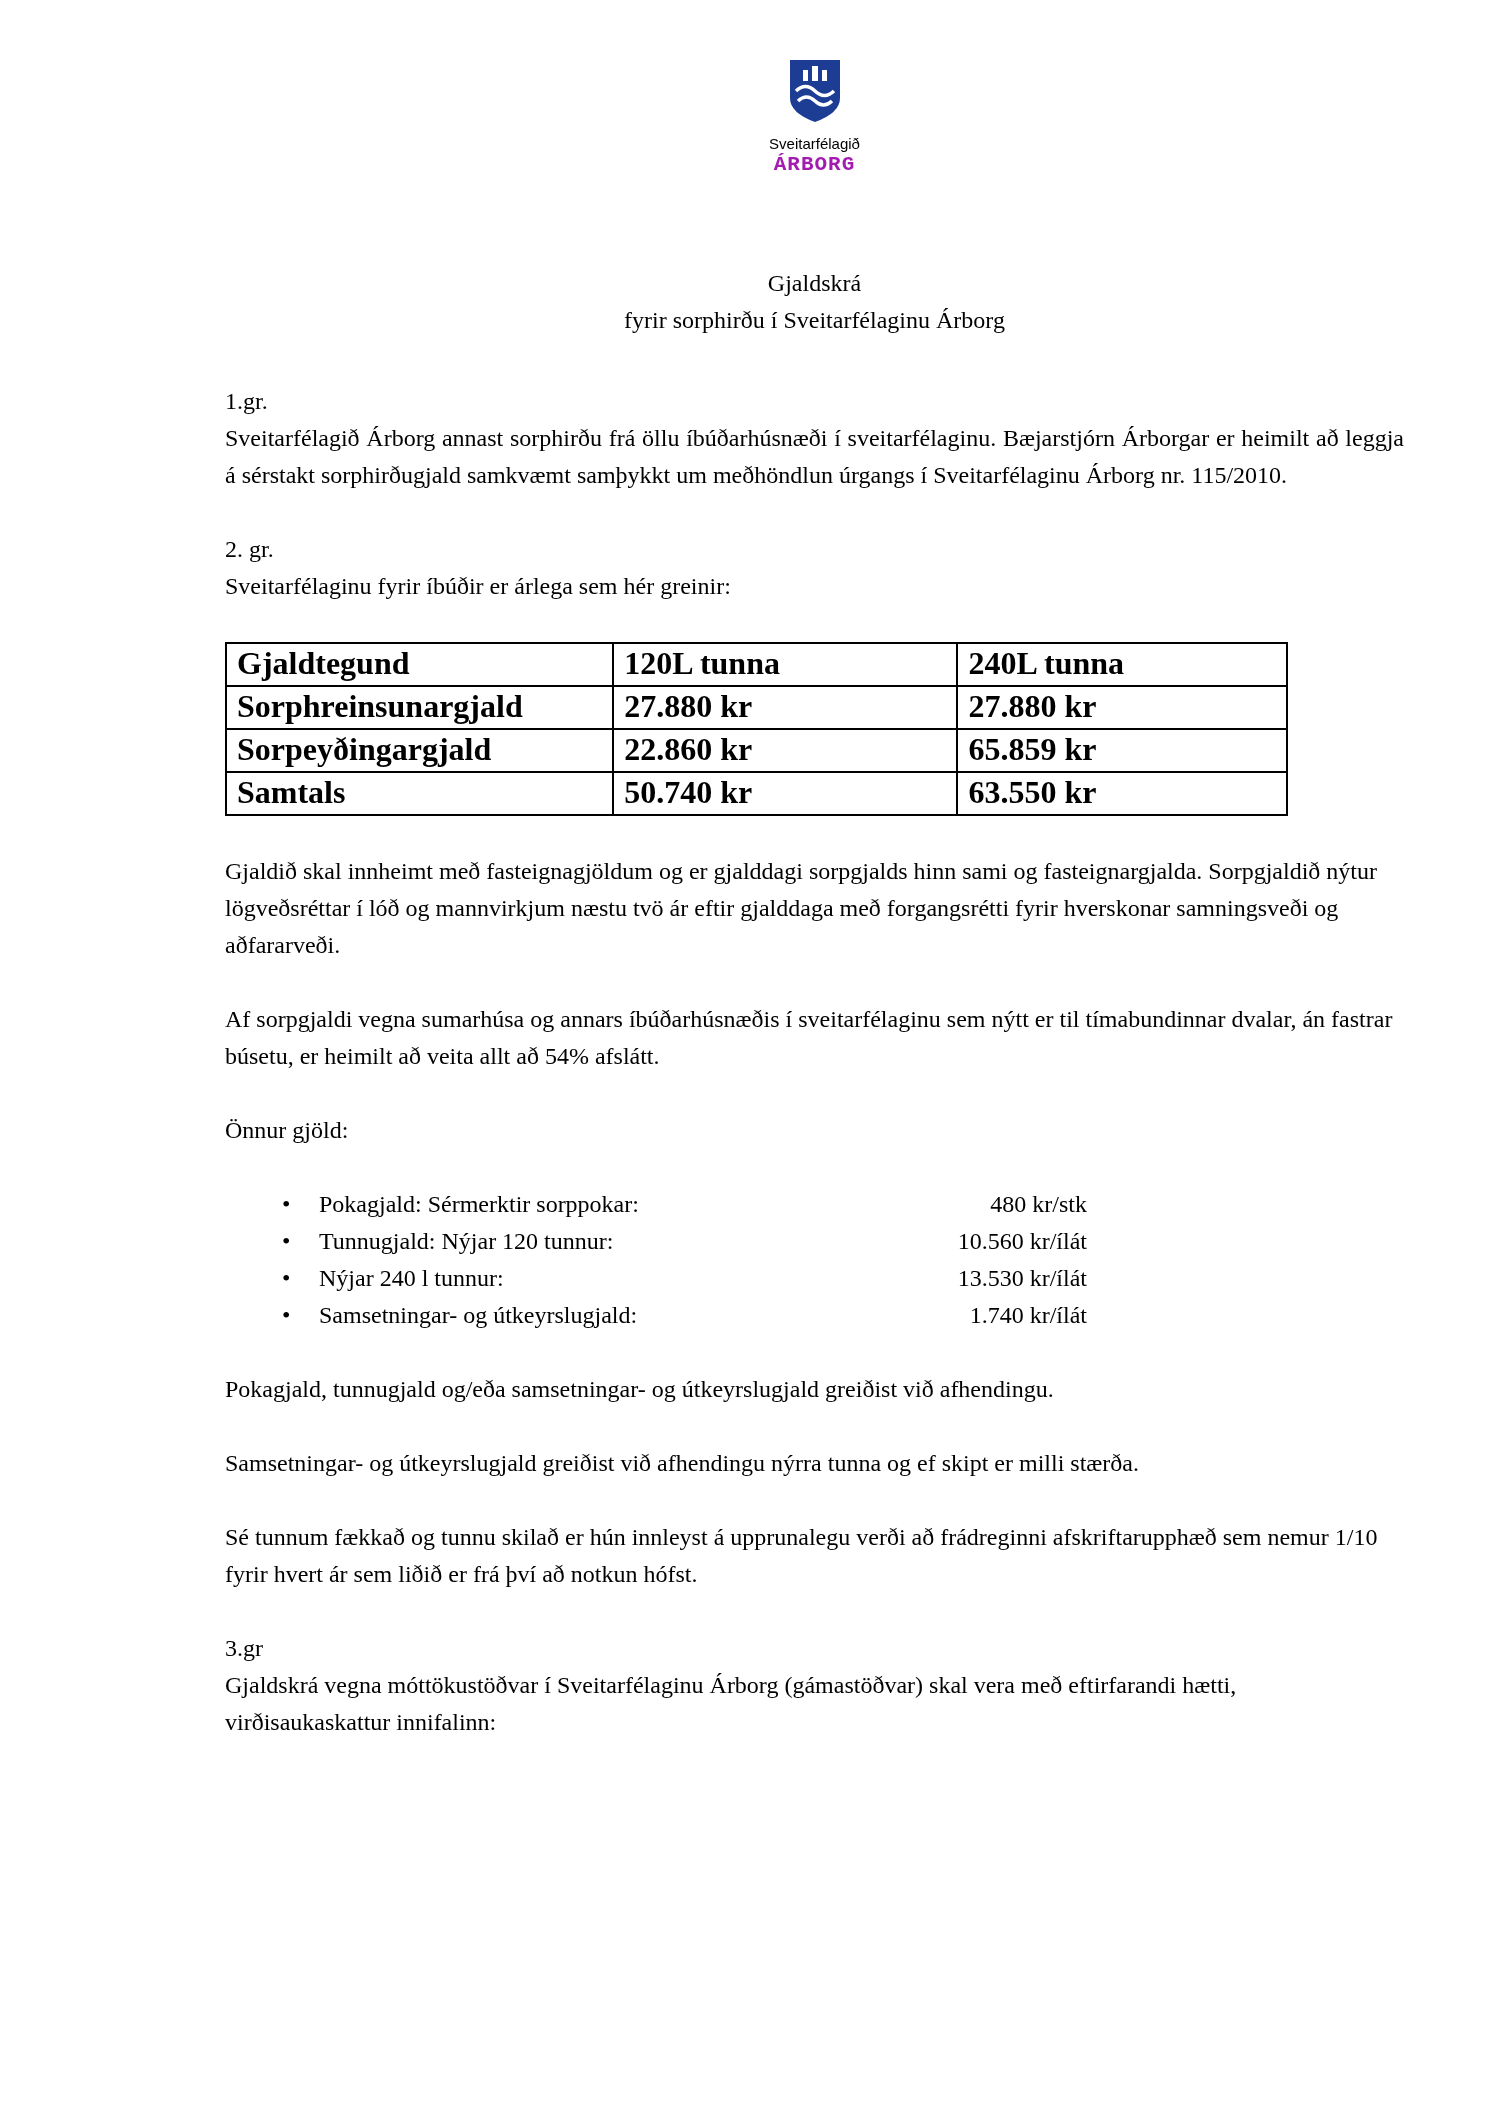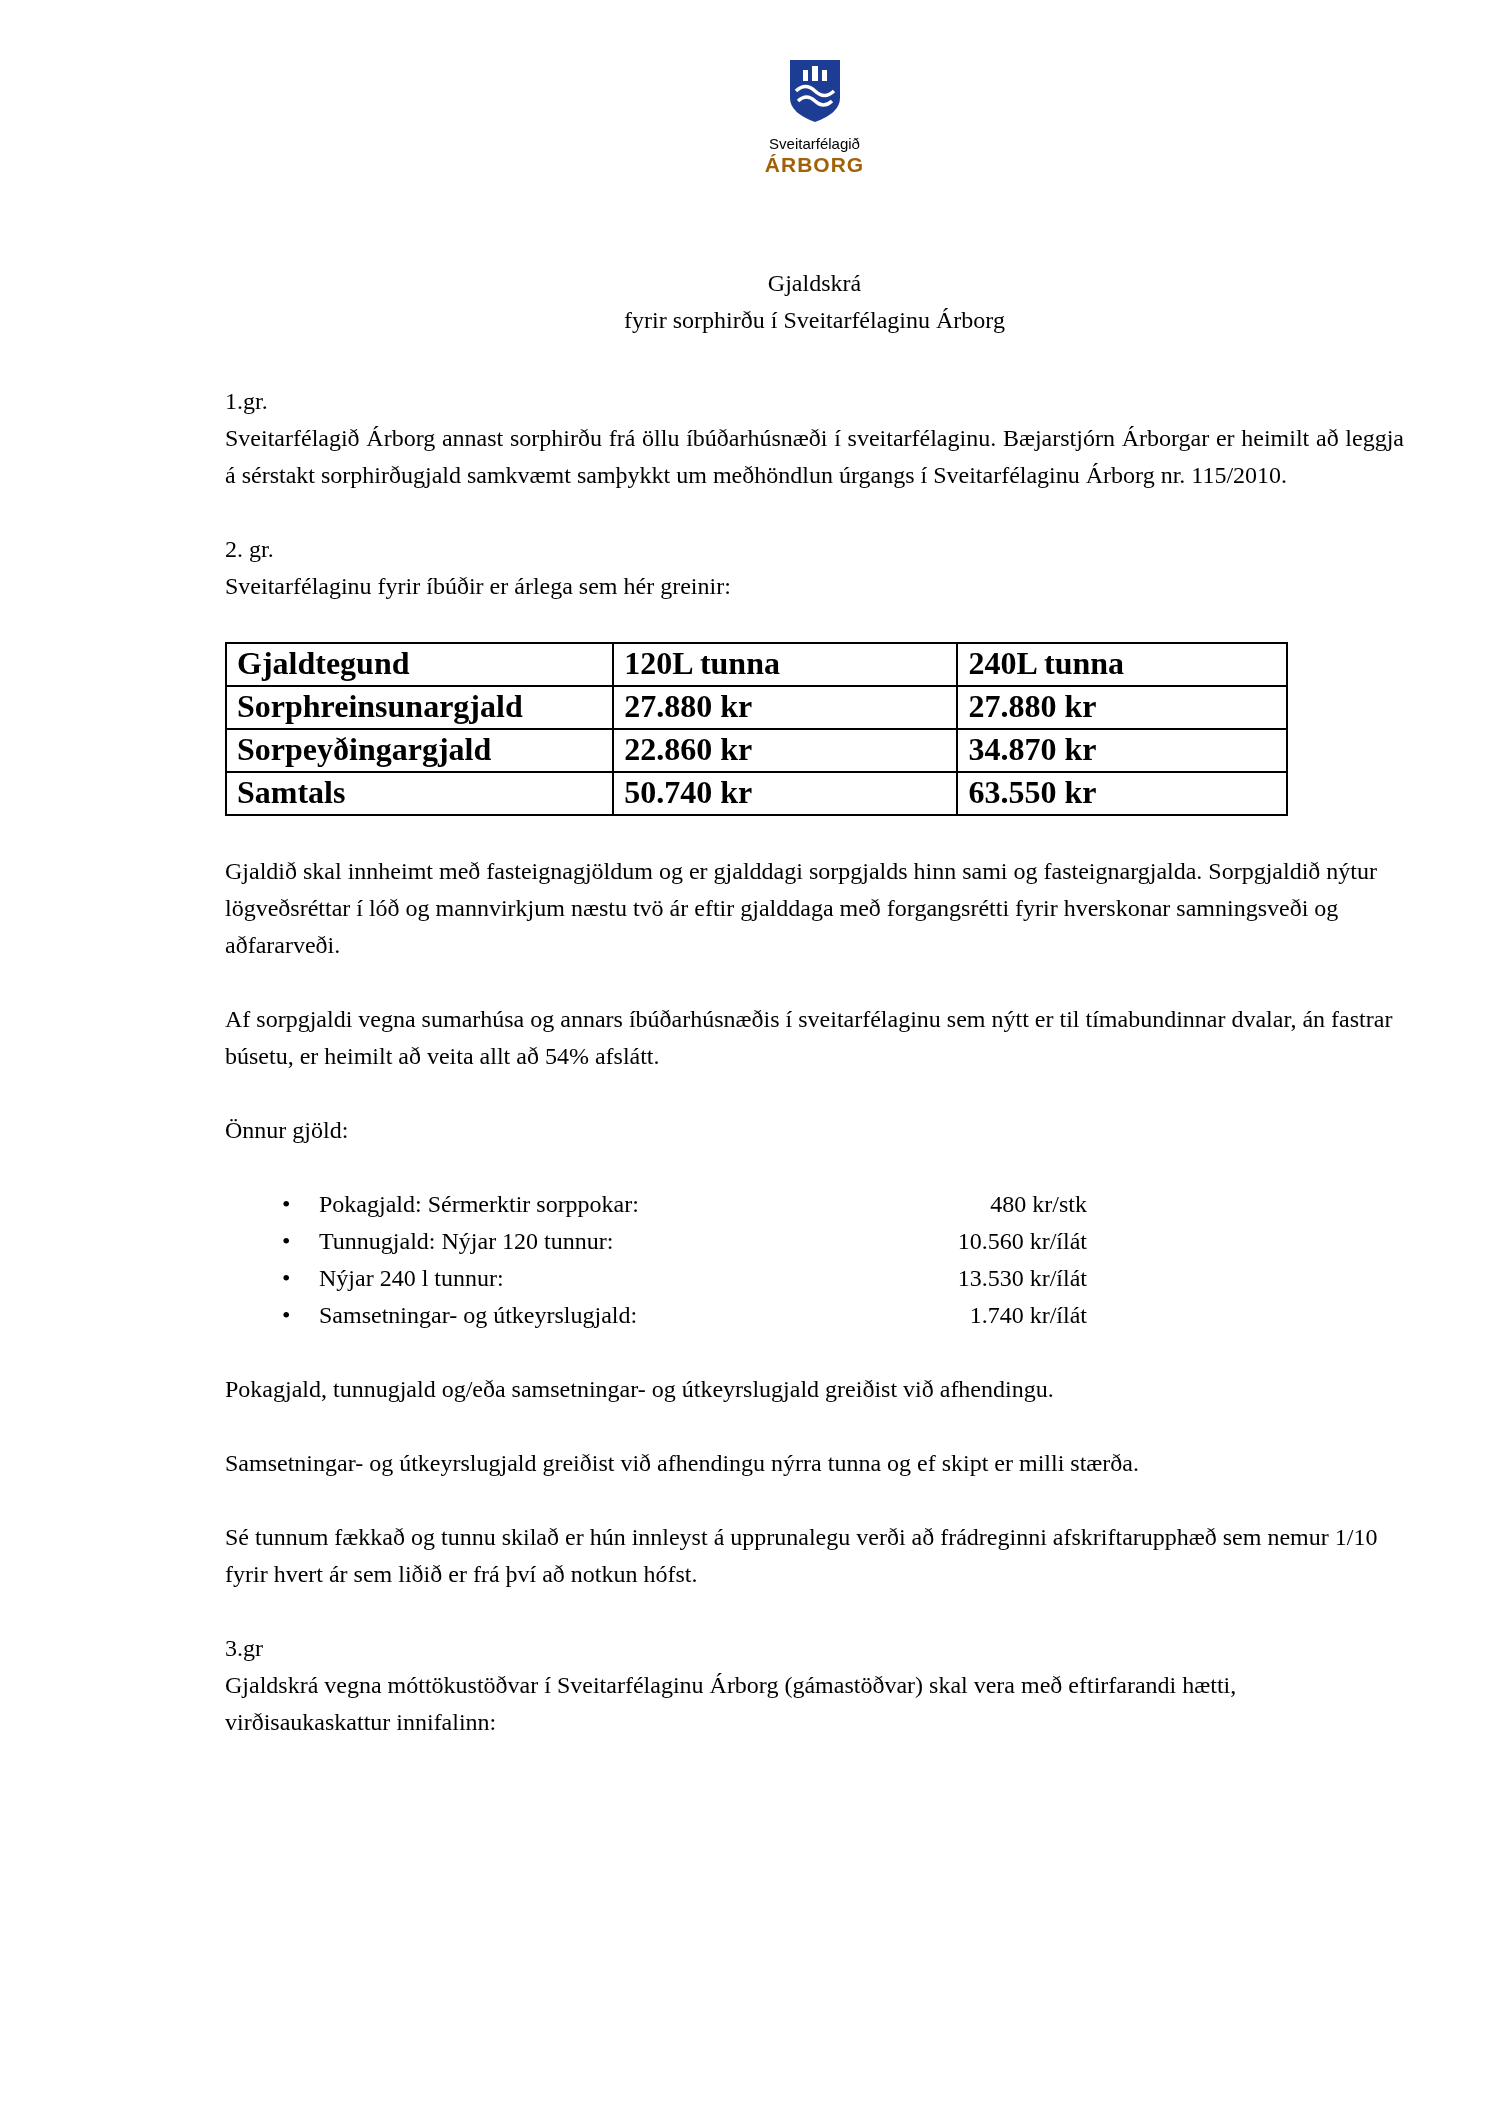--- a/index.html
+++ b/index.html
@@ -22,26 +22,26 @@
     margin: 0 auto 88px auto;
   }
   .crest { display: inline-block; }
   .logo-name-small {
     font-family: "Liberation Sans", sans-serif;
     font-size: 15px;
     line-height: 18px;
     color: #000;
   }
   .logo-name-big {
-    font-family: Liberation Sans, sans-serif;
+    font-family: Liberation Mono, monospace;
     font-size: 21px;
     font-weight: bold;
     letter-spacing: 1px;
     line-height: 24px;
-    color: #a16207;
+    color: #a21caf;
   }
 
   
   .doc-title {
     text-align: center;
     margin-bottom: 44px;
   }
 
   
   .para { margin: 0 0 37px 0; }
@@ -118,21 +118,21 @@
         <td class="c3">240L tunna</td>
       </tr>
       <tr>
         <td class="c1">Sorphreinsunargjald</td>
         <td class="c2">27.880 kr</td>
         <td class="c3">27.880 kr</td>
       </tr>
       <tr>
         <td class="c1">Sorpeyðingargjald</td>
         <td class="c2">22.860 kr</td>
-        <td class="c3">34.870 kr</td>
+        <td class="c3">65.859 kr</td>
       </tr>
       <tr>
         <td class="c1">Samtals</td>
         <td class="c2">50.740 kr</td>
         <td class="c3">63.550 kr</td>
       </tr>
     </tbody>
   </table>
 
   <div class="para gap-top">Gjaldið skal innheimt með fasteignagjöldum og er gjalddagi sorpgjalds hinn sami og fasteignargjalda. Sorpgjaldið nýtur lögveðsréttar í lóð og mannvirkjum næstu tvö ár eftir gjalddaga með forgangsrétti fyrir hverskonar samningsveði og aðfararveði.</div>

